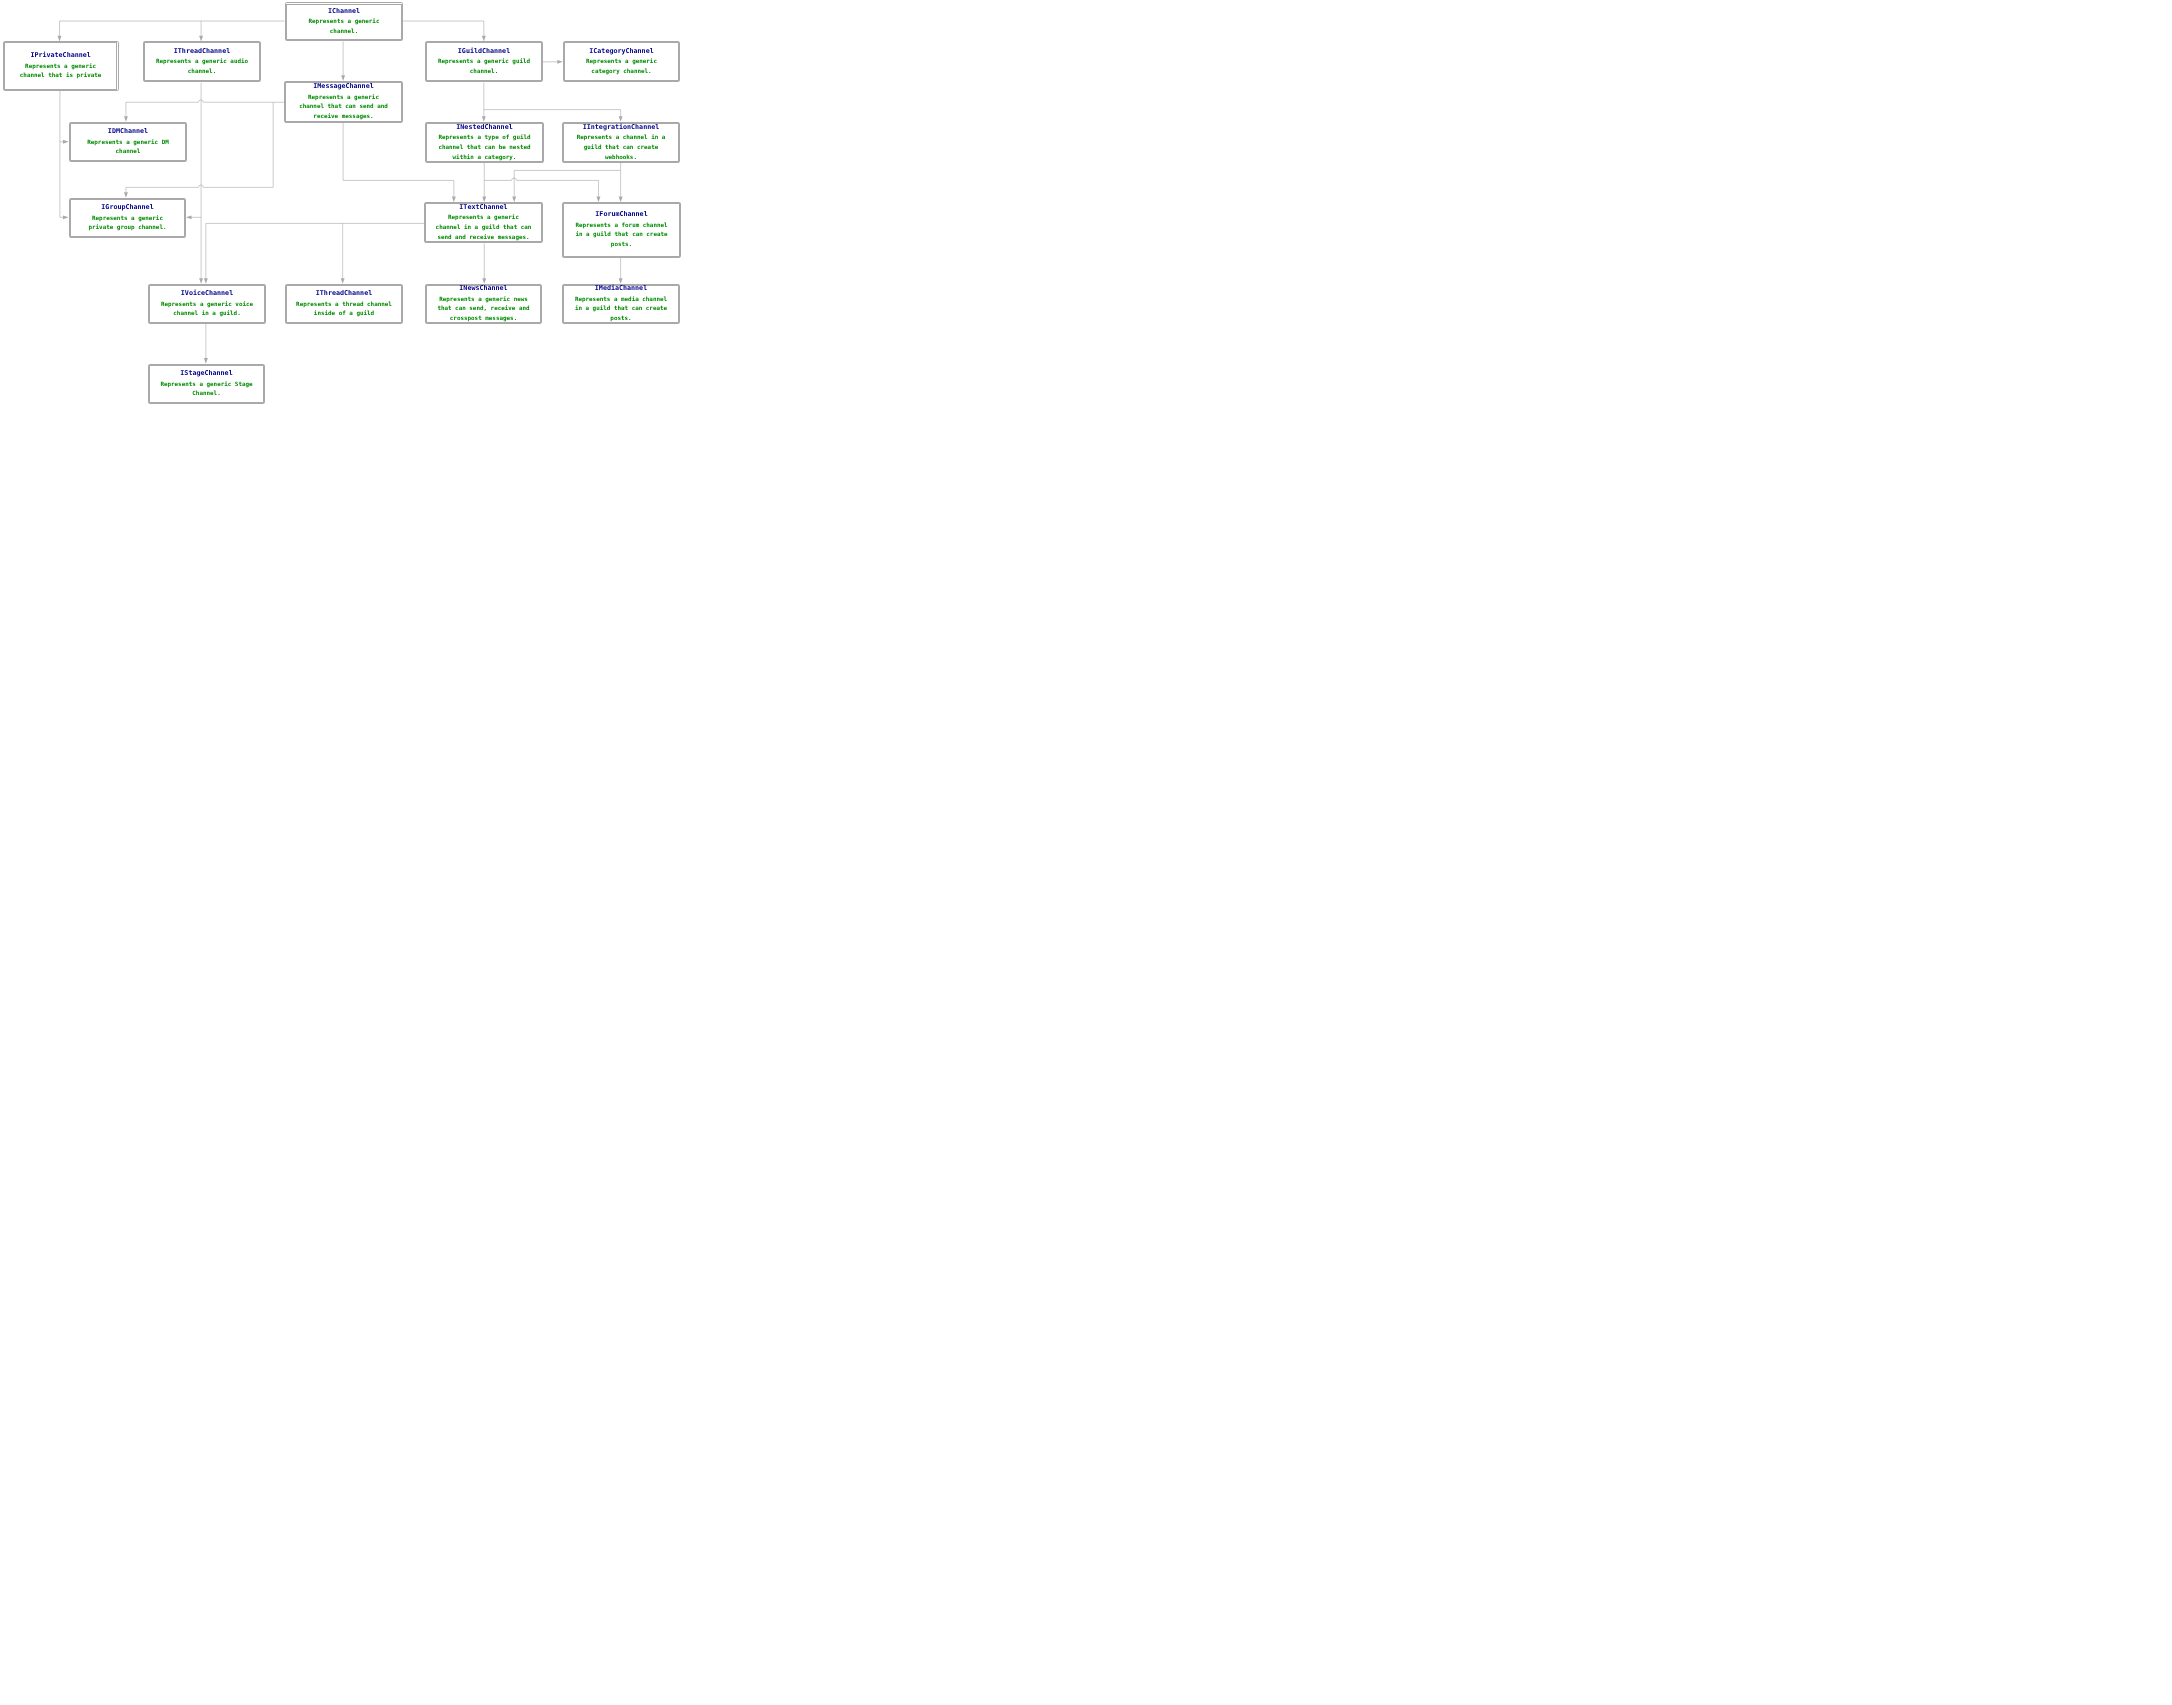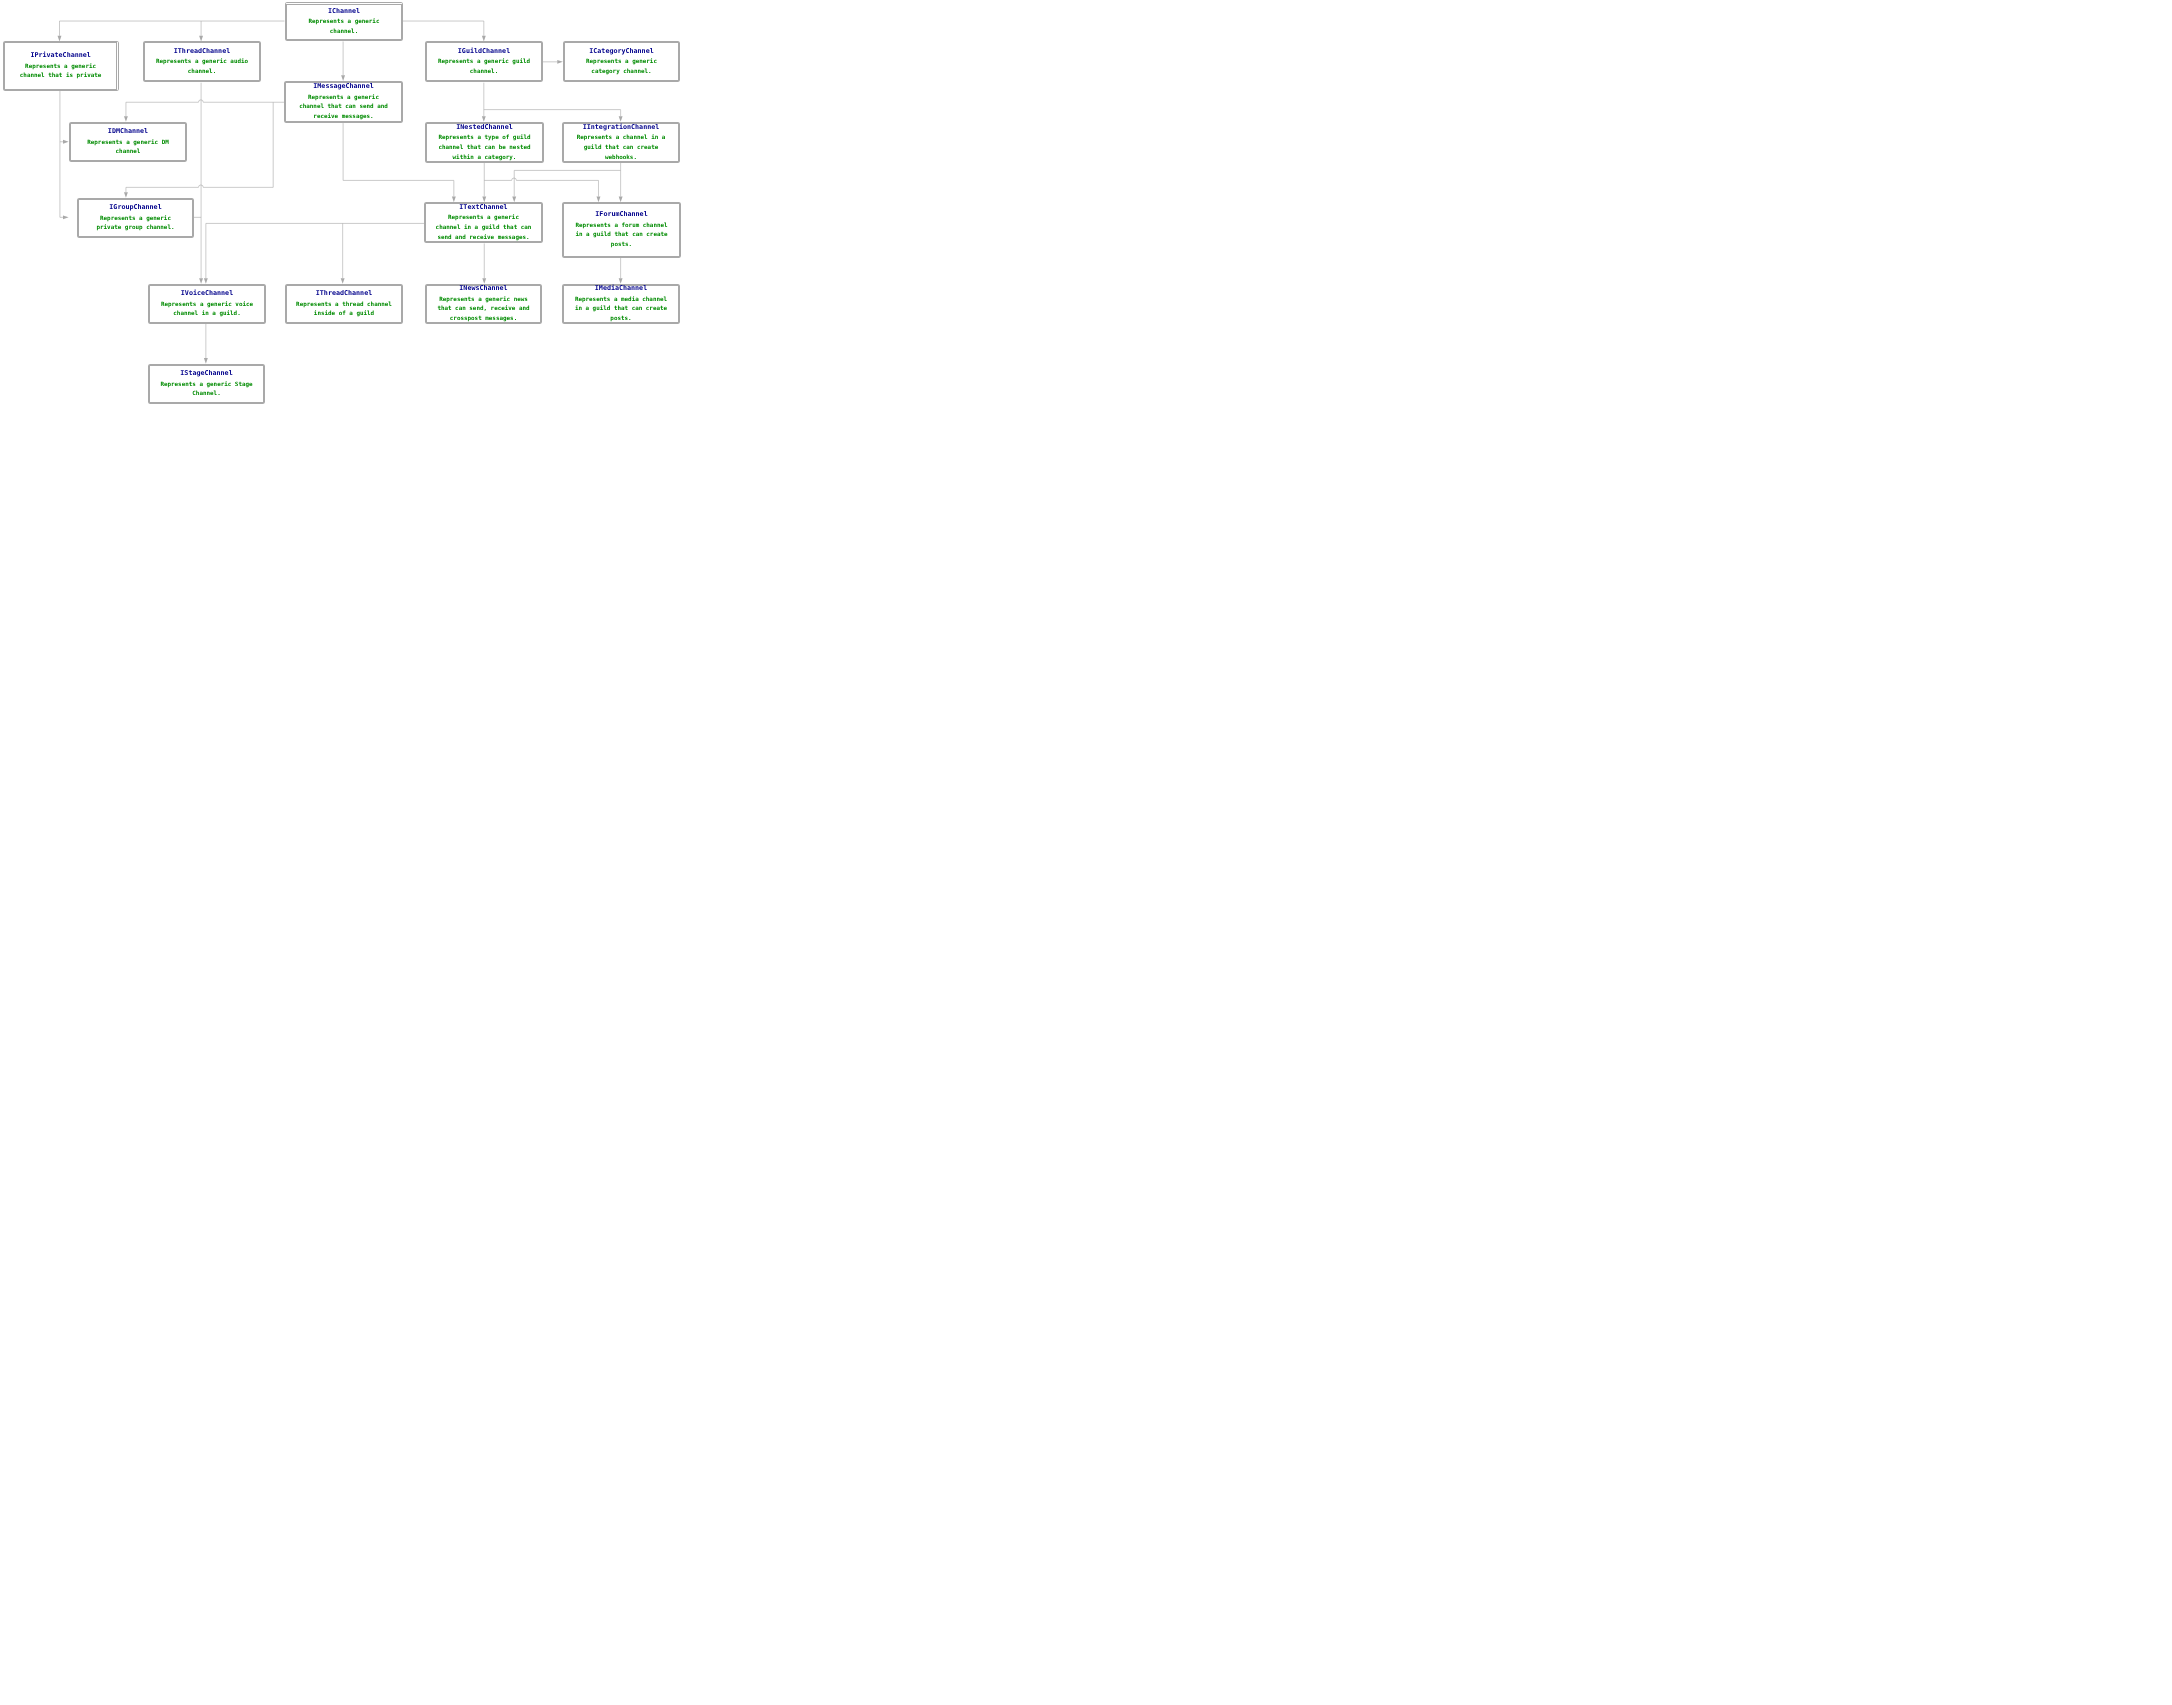--- a/index.html
+++ b/index.html
@@ -219,21 +219,21 @@
 
   <div class="node" style="left:562px;top:122px;width:118px;height:41px">
     <div class="node-inner">
       <div class="node-title">IIntegrationChannel</div>
       <div class="node-desc">Represents a channel in a
 guild that can create
 webhooks.</div>
     </div>
   </div>
 
-  <div class="node" style="left:77px;top:198px;width:117px;height:40px">
+  <div class="node" style="left:69px;top:198px;width:117px;height:40px">
     <div class="node-inner">
       <div class="node-title">IGroupChannel</div>
       <div class="node-desc">Represents a generic
 private group channel.</div>
     </div>
   </div>
 
   <div class="node" style="left:424px;top:202px;width:119px;height:41px">
     <div class="node-inner">
       <div class="node-title">ITextChannel</div>

